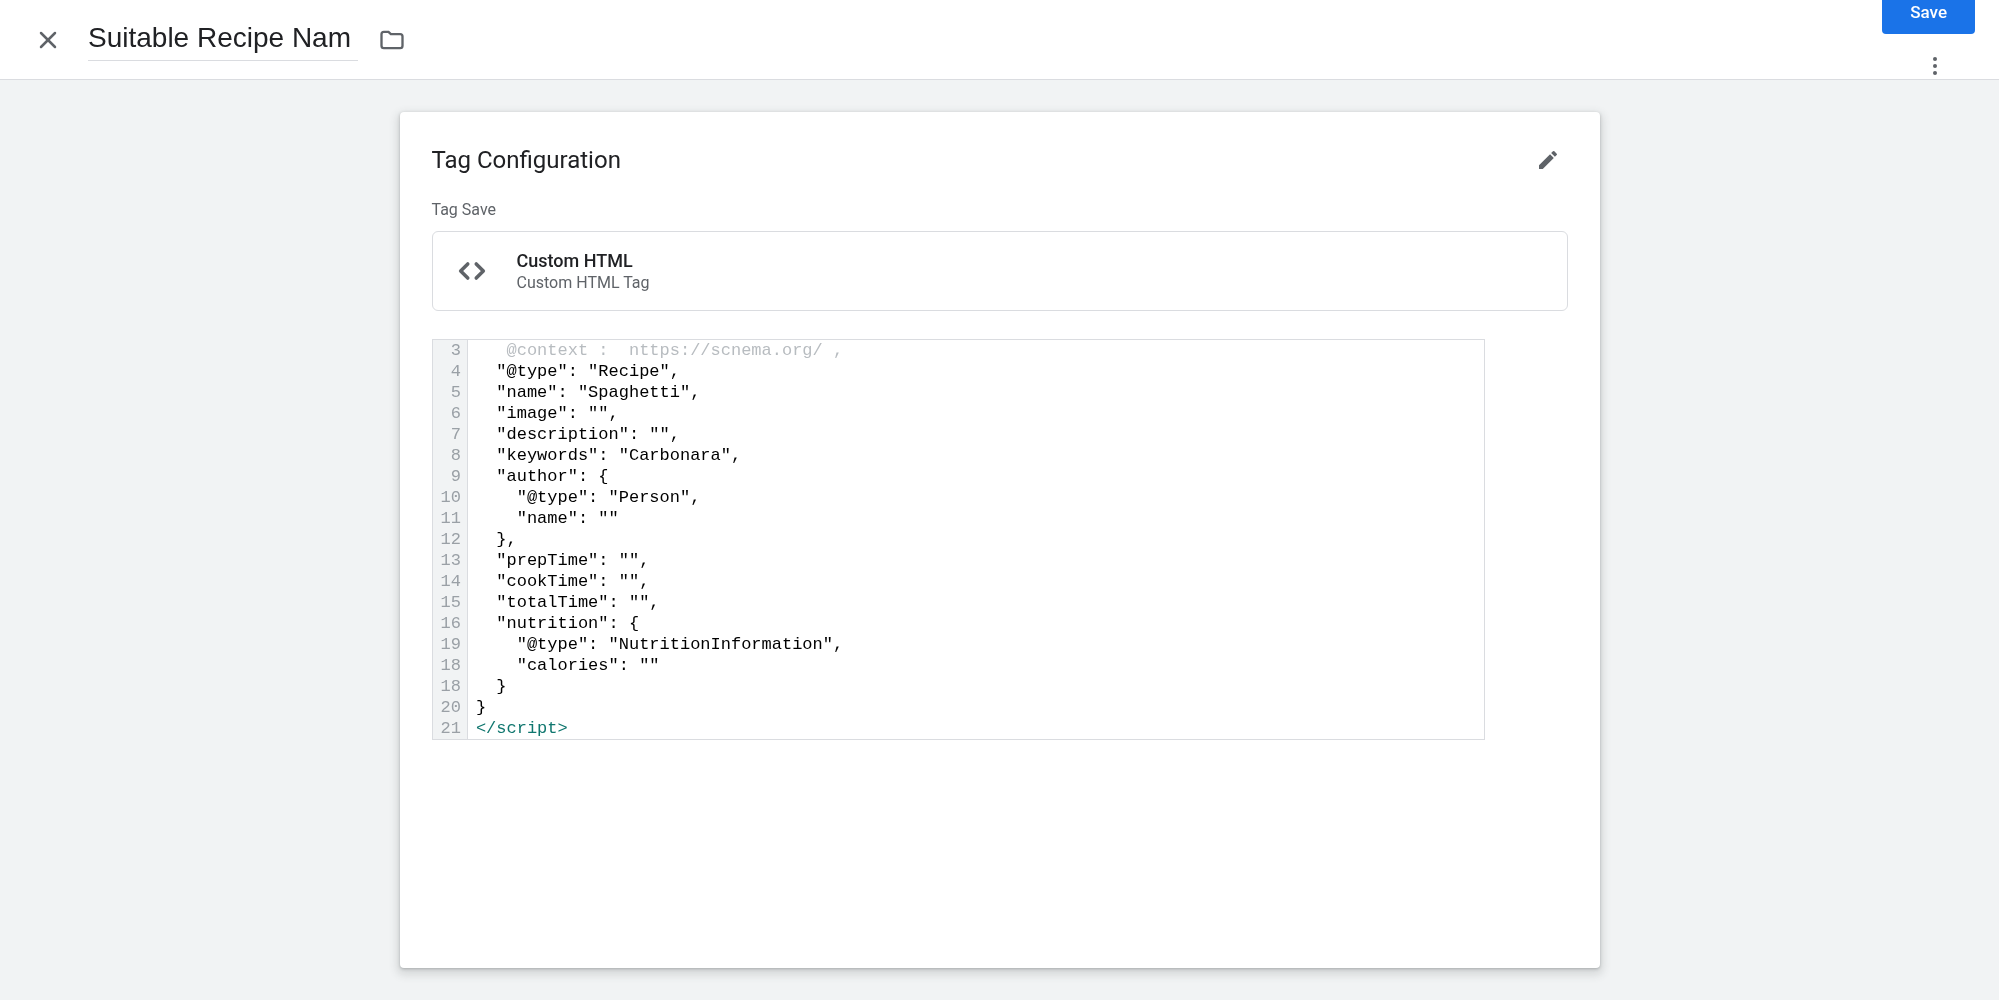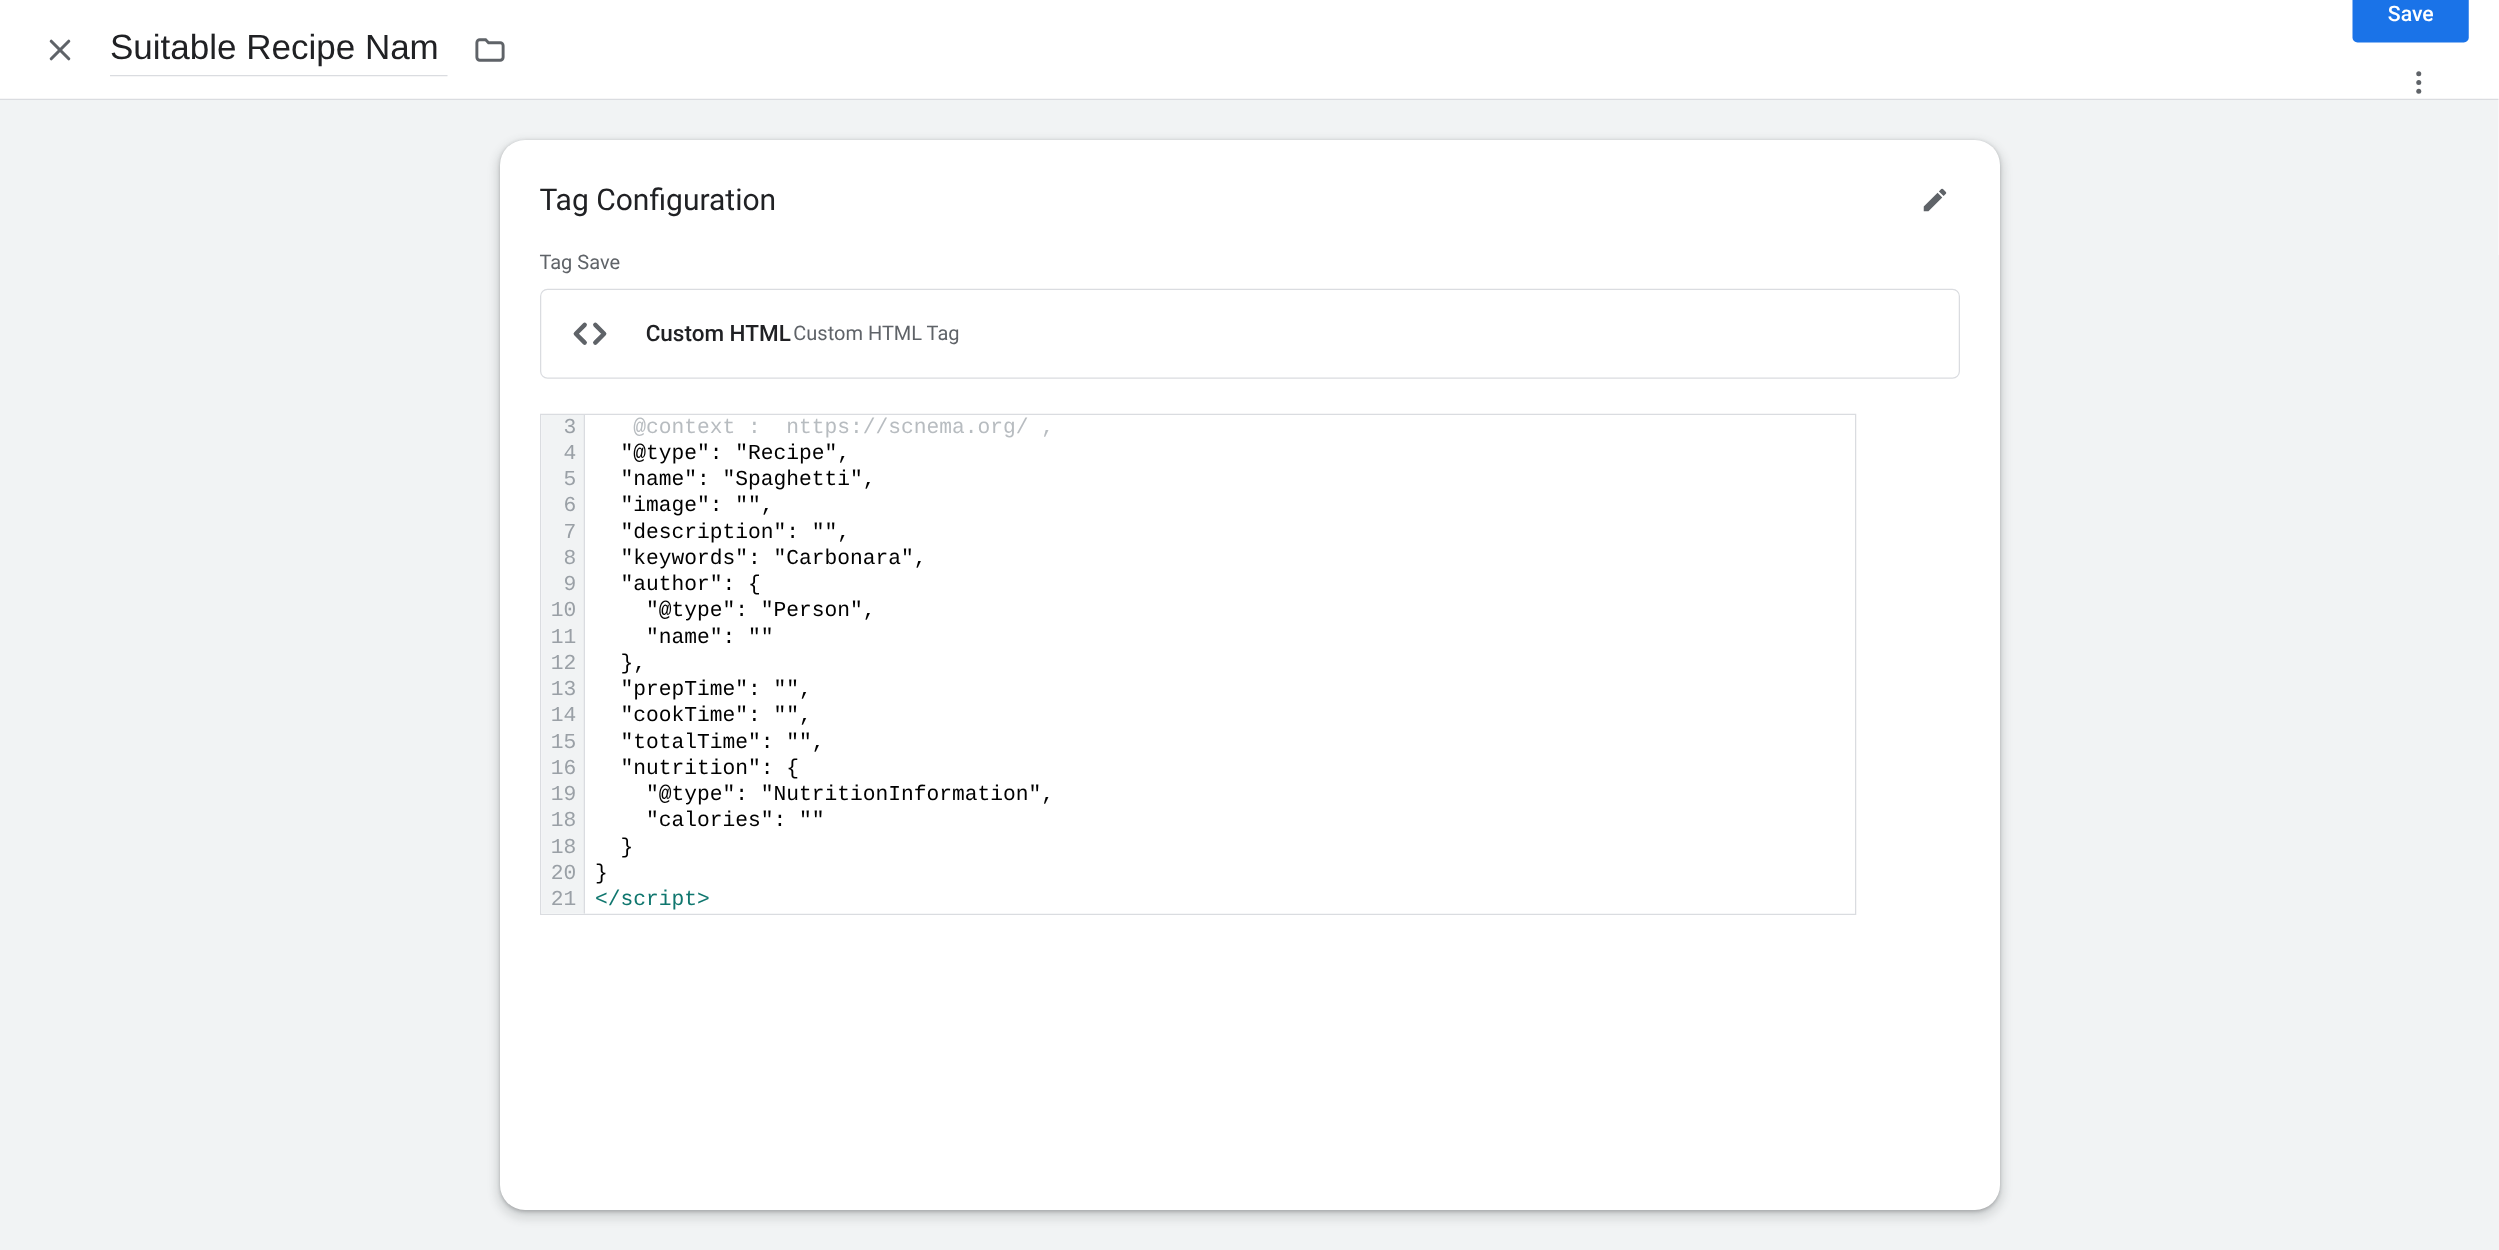--- a/index.html
+++ b/index.html
@@ -84,21 +84,21 @@
     }
     .content-area {
       background: #f1f3f4;
       padding: 32px 0;
       min-height: calc(100vh - 80px);
       display: flex;
       justify-content: center;
     }
     .card {
       background: #fff;
-      border-radius: 20px;
+      border-radius: 4px;
       box-shadow: 0 1px 3px rgba(60,64,67,0.3), 0 4px 8px 3px rgba(60,64,67,0.15);
       width: 1200px;
       padding: 28px 32px 32px 32px;
       position: relative;
     }
     .card-header {
       display: flex;
       align-items: center;
       justify-content: space-between;
       margin-bottom: 20px;
@@ -132,20 +132,21 @@
       gap: 28px;
       margin-bottom: 28px;
     }
     .code-icon {
       color: #5f6368;
       display: flex;
       align-items: center;
     }
     .tag-type-info {
       display: flex;
+      flex-direction: column;
       gap: 2px;
     }
     .tag-type-name {
       font-size: 18px;
       font-weight: 500;
       color: #202124;
     }
     .tag-type-desc {
       font-size: 16px;
       color: #5f6368;

